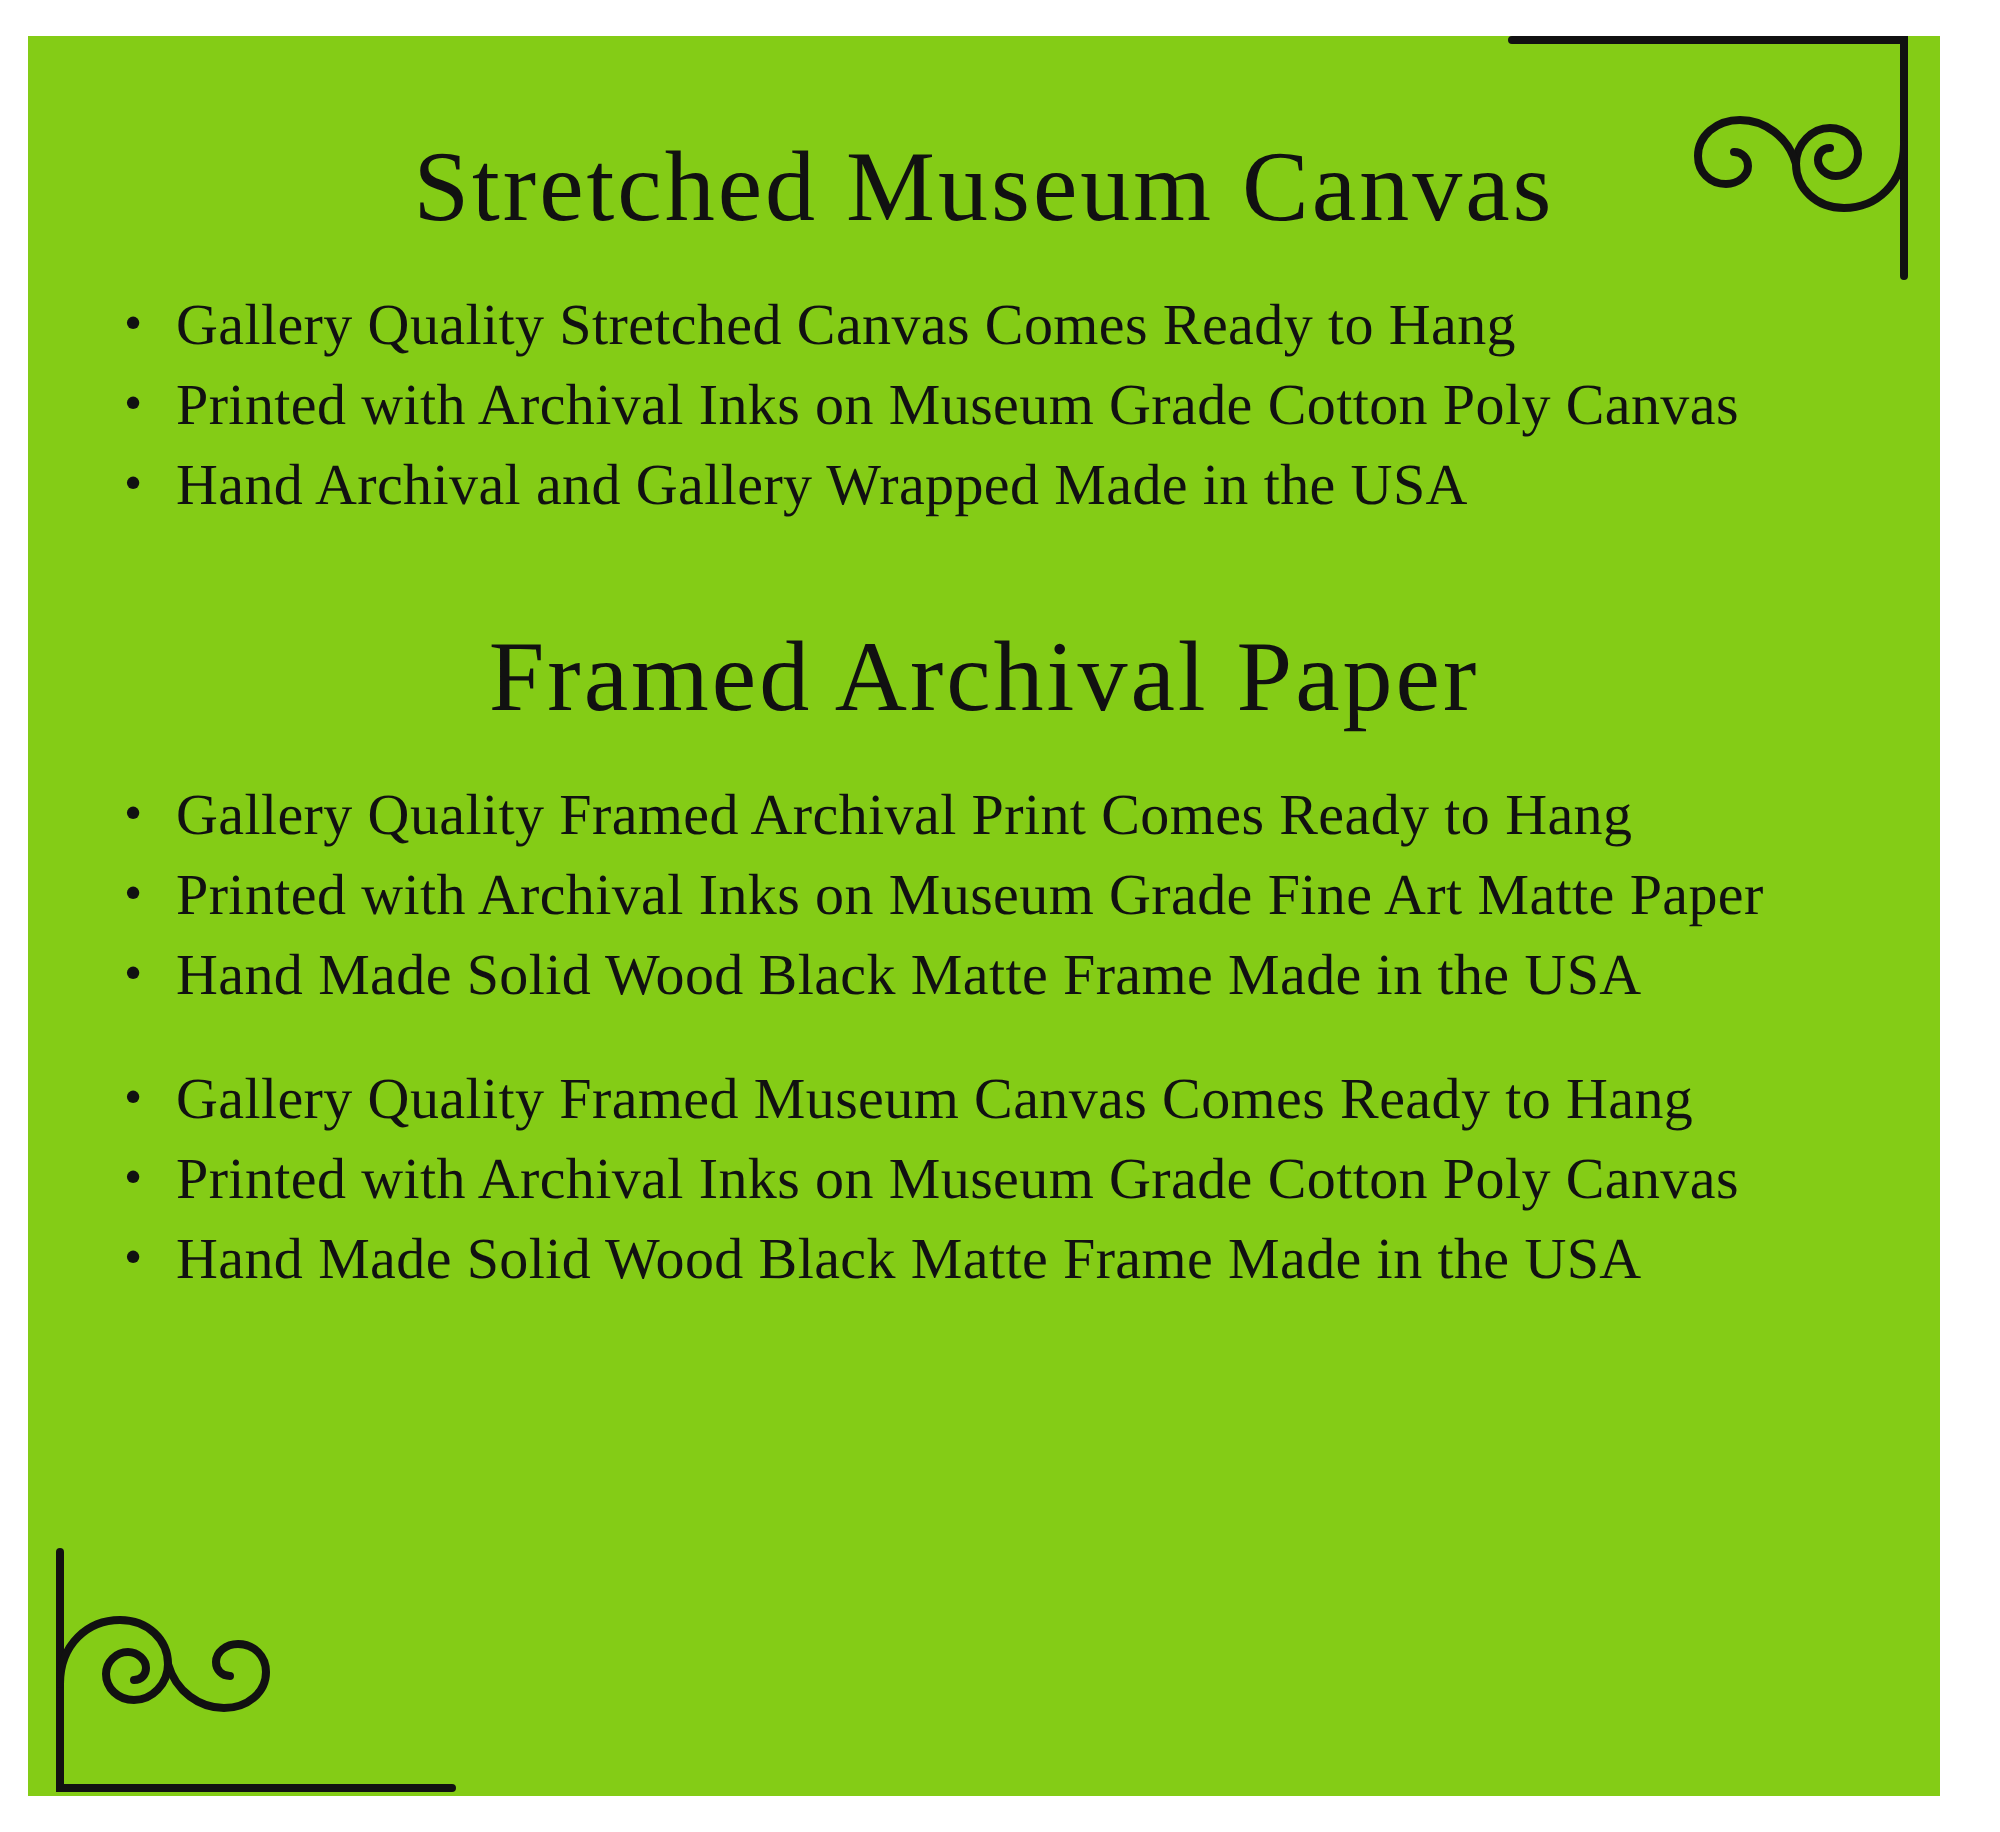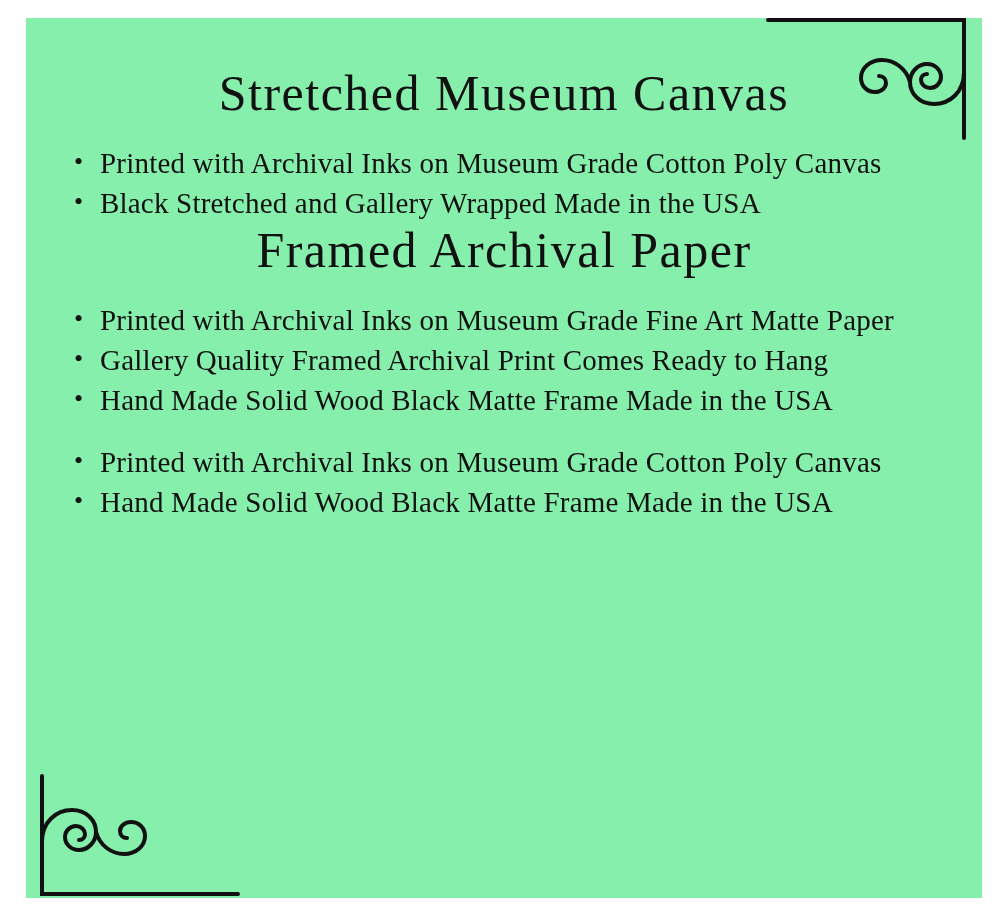--- a/index.html
+++ b/index.html
@@ -9,25 +9,25 @@
   body {
     width: 1000px;
     height: 916px;
     background: #ffffff;
     font-family: "Liberation Serif", serif;
     overflow: hidden;
   }
 
   .card {
     position: absolute;
-    left: 26px;
+    left: 14px;
     top: 18px;
     width: 956px;
     height: 880px;
-    background: #86efac;
+    background: #84cc16;
     overflow: hidden;
   }
 
   
   .corner {
     position: absolute;
     width: 230px;
     height: 130px;
     pointer-events: none;
   }
@@ -77,21 +77,21 @@
     top: -1px;
     font-size: 26px;
     line-height: 40px;
     color: #111111;
   }
 
   
   .block-1 .section-title { margin-top: 48px; }
   .block-1 ul { margin-top: 22px; }
 
-  .block-2 .section-title { }
+  .block-2 .section-title { margin-top: 48px; }
   .block-2 ul { margin-top: 22px; }
 
   .block-3 .section-title { margin-top: 60px; }
   .block-3 ul { margin-top: 22px; }
 
   .wide li { white-space: nowrap; }
 </style>
 </head>
 <body>
 
@@ -111,35 +111,37 @@
       <path d="M24 70 C24 50 38 38 54 38 C68 38 78 48 78 60 C78 70 70 78 61 78 C53 78 47 72 47 65 C47 59 52 54 58 54 C63 54 67 58 67 62 C67 65 65 68 61 68" stroke="#111111" stroke-width="4" fill="none" stroke-linecap="round"></path>
       <path d="M78 60 C82 74 94 82 106 82 C118 82 127 74 127 64 C127 56 121 50 113 50 C107 50 102 54 102 59 C102 63 105 66 109 66" stroke="#111111" stroke-width="4" fill="none" stroke-linecap="round"></path>
     </svg>
   </div>
 
   <div class="content">
 
     <section class="block-1">
       <h2 class="section-title">Stretched Museum Canvas</h2>
       <ul class="bullets">
+        <li>Gallery Quality Stretched Canvas Comes Ready to Hang</li>
         <li>Printed with Archival Inks on Museum Grade Cotton Poly Canvas</li>
-        <li>Black Stretched and Gallery Wrapped Made in the USA</li>
+        <li>Hand Archival and Gallery Wrapped Made in the USA</li>
       </ul>
     </section>
 
     <section class="block-2 wide">
       <h2 class="section-title">Framed Archival Paper</h2>
       <ul class="bullets">
+        <li>Gallery Quality Framed Archival Print Comes Ready to Hang</li>
         <li>Printed with Archival Inks on Museum Grade Fine Art Matte Paper</li>
-        <li>Gallery Quality Framed Archival Print Comes Ready to Hang</li>
         <li>Hand Made Solid Wood Black Matte Frame Made in the USA</li>
       </ul>
     </section>
 
     <section class="block-3">
       <ul class="bullets">
+        <li>Gallery Quality Framed Museum Canvas Comes Ready to Hang</li>
         <li>Printed with Archival Inks on Museum Grade Cotton Poly Canvas</li>
         <li>Hand Made Solid Wood Black Matte Frame Made in the USA</li>
       </ul>
     </section>
 
   </div>
 </div>
 
 </body></html>

